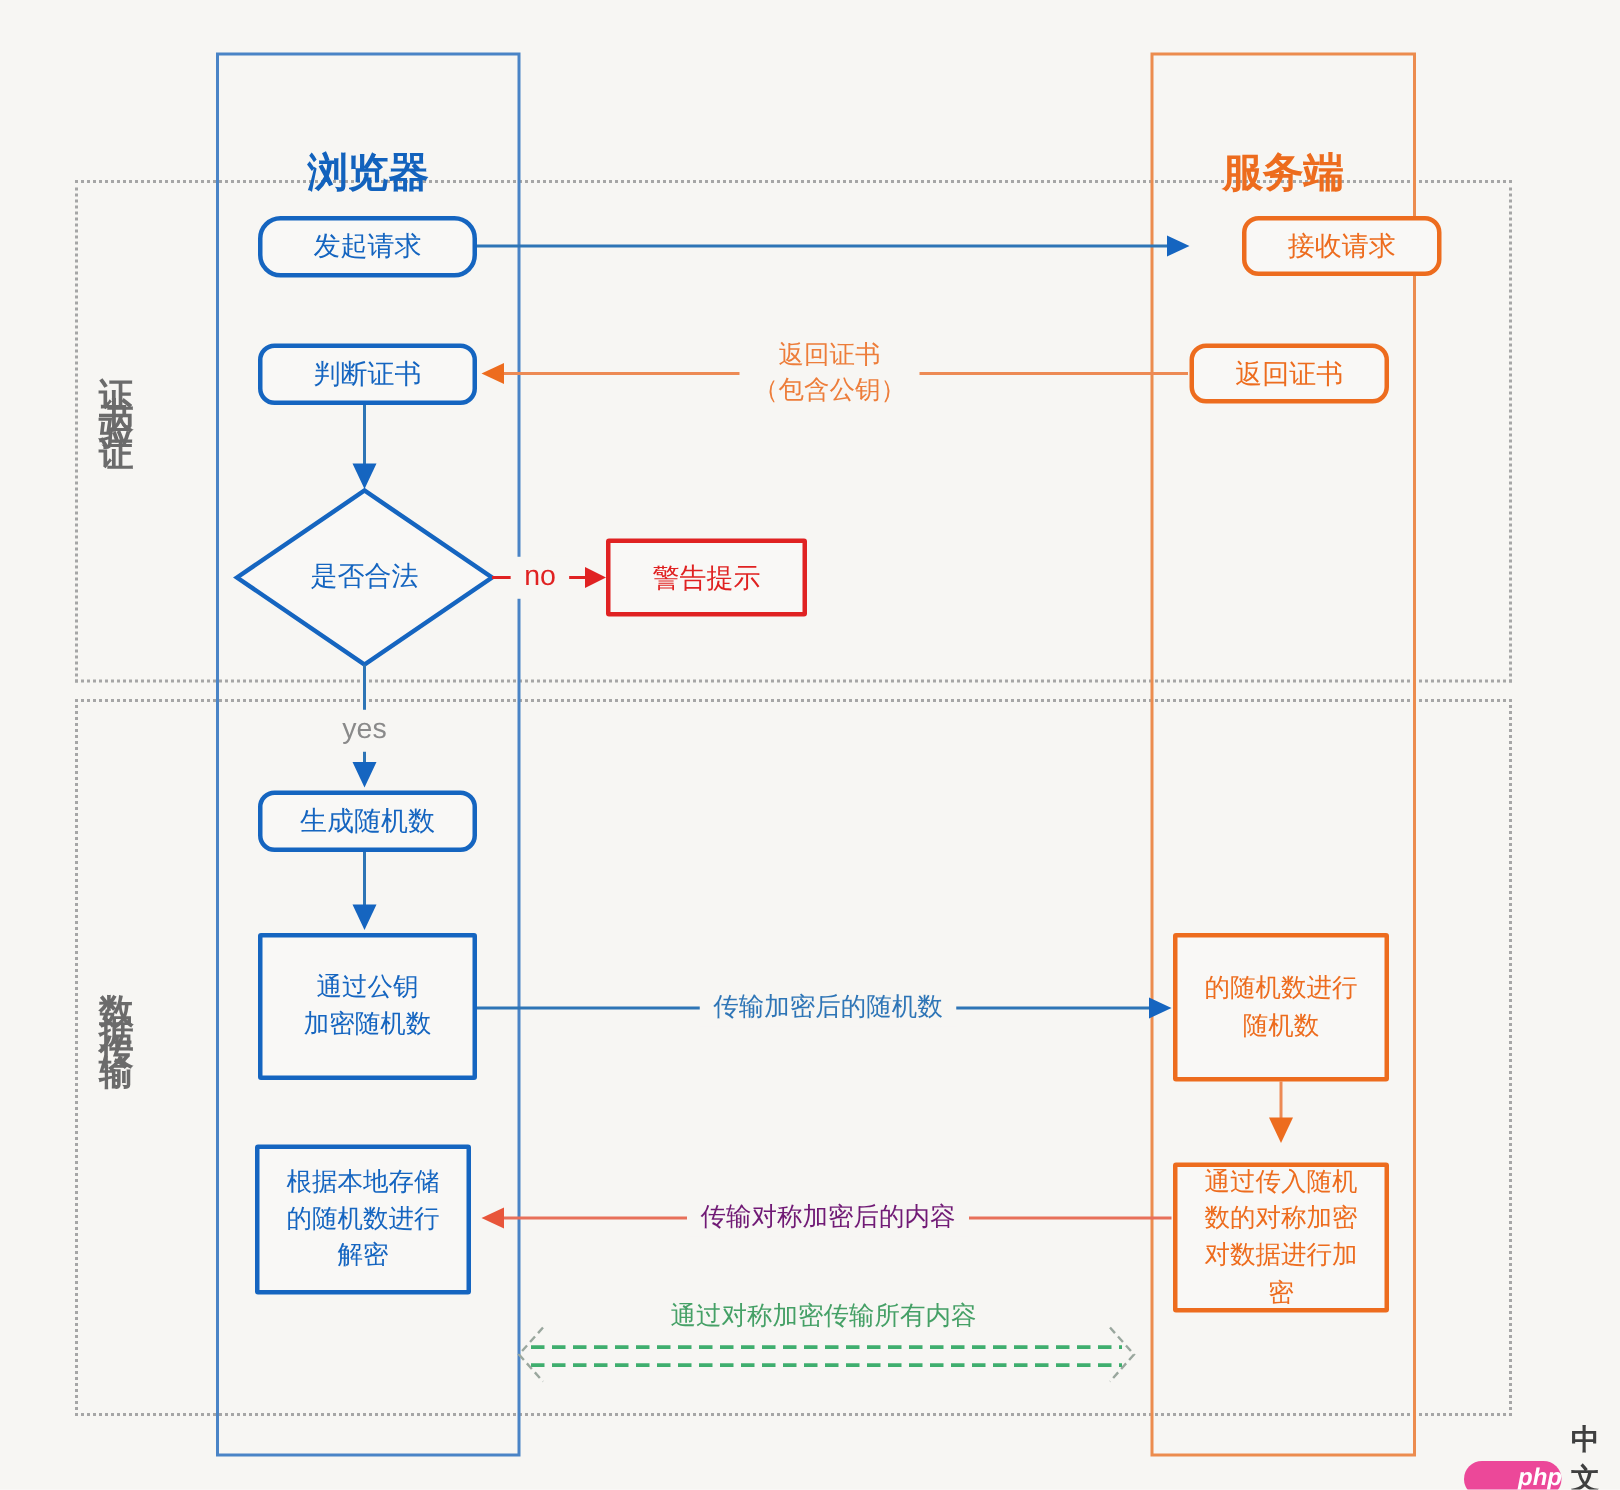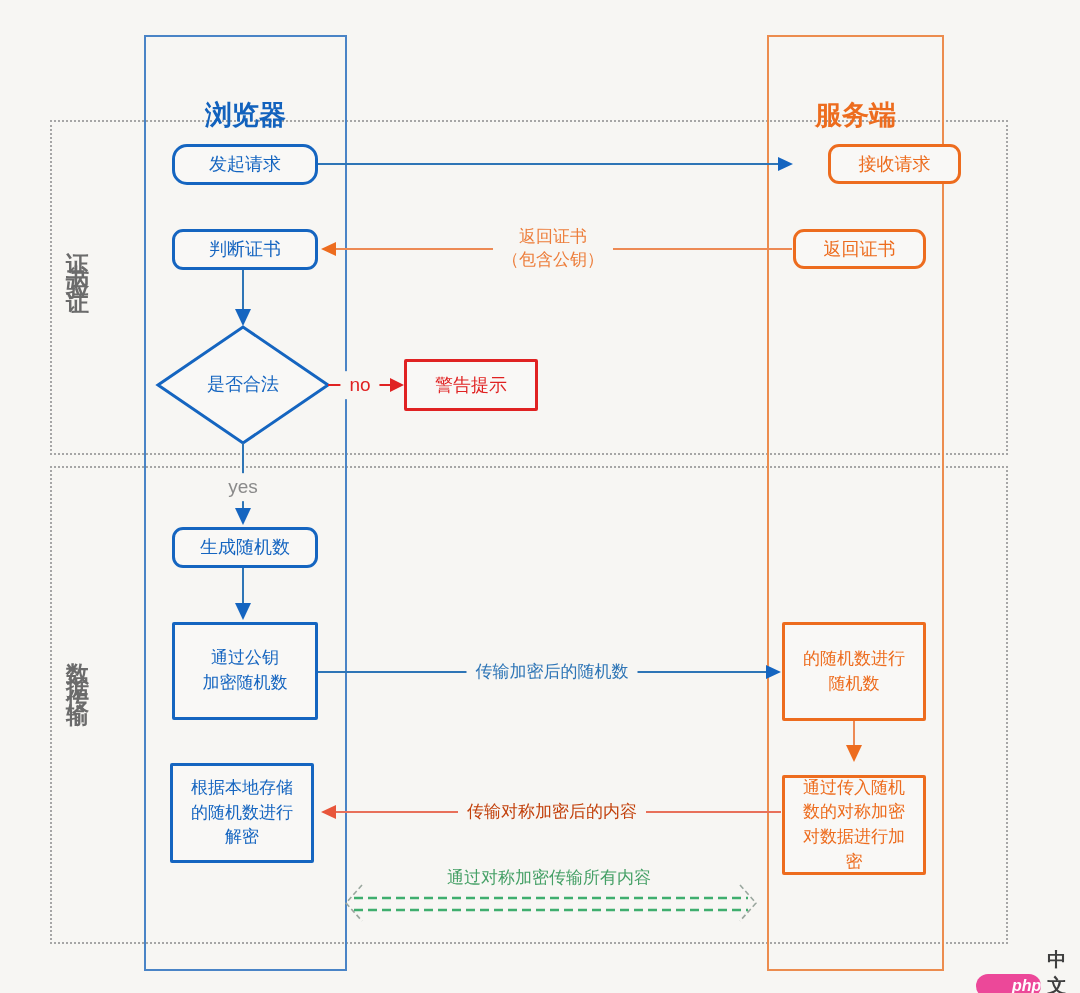--- a/index.html
+++ b/index.html
@@ -69,21 +69,21 @@
     padding:1px 9px;
     text-align:center;
     font-size:17px;
     white-space:pre-line;
     line-height:1.35;
   }
   .edge-label.blue{color:#2e75b6;}
   .edge-label.orange{color:#ed7d3a;}
   .edge-label.red{color:#e02222;font-size:19px;}
   .edge-label.gray{color:#8a8a8a;font-size:19px;}
-  .edge-label.redorange{color:#c2410c;}
+  .edge-label.redorange{color:#701a75;}
   .edge-label.green{color:#45a066;background:transparent;}
   
   .watermark{position:absolute;left:976px;top:947px;display:flex;align-items:center;}
   .wm-pill{
     width:46px;height:24px;border-radius:12px;
     background:#ec4899;
     color:#ffffff;font-weight:bold;font-style:italic;font-size:16px;
     display:flex;align-items:center;justify-content:center;padding-left:36px;
   }
   .wm-site{margin-left:6px;color:#3f3f3f;font-weight:bold;font-size:19px;}

